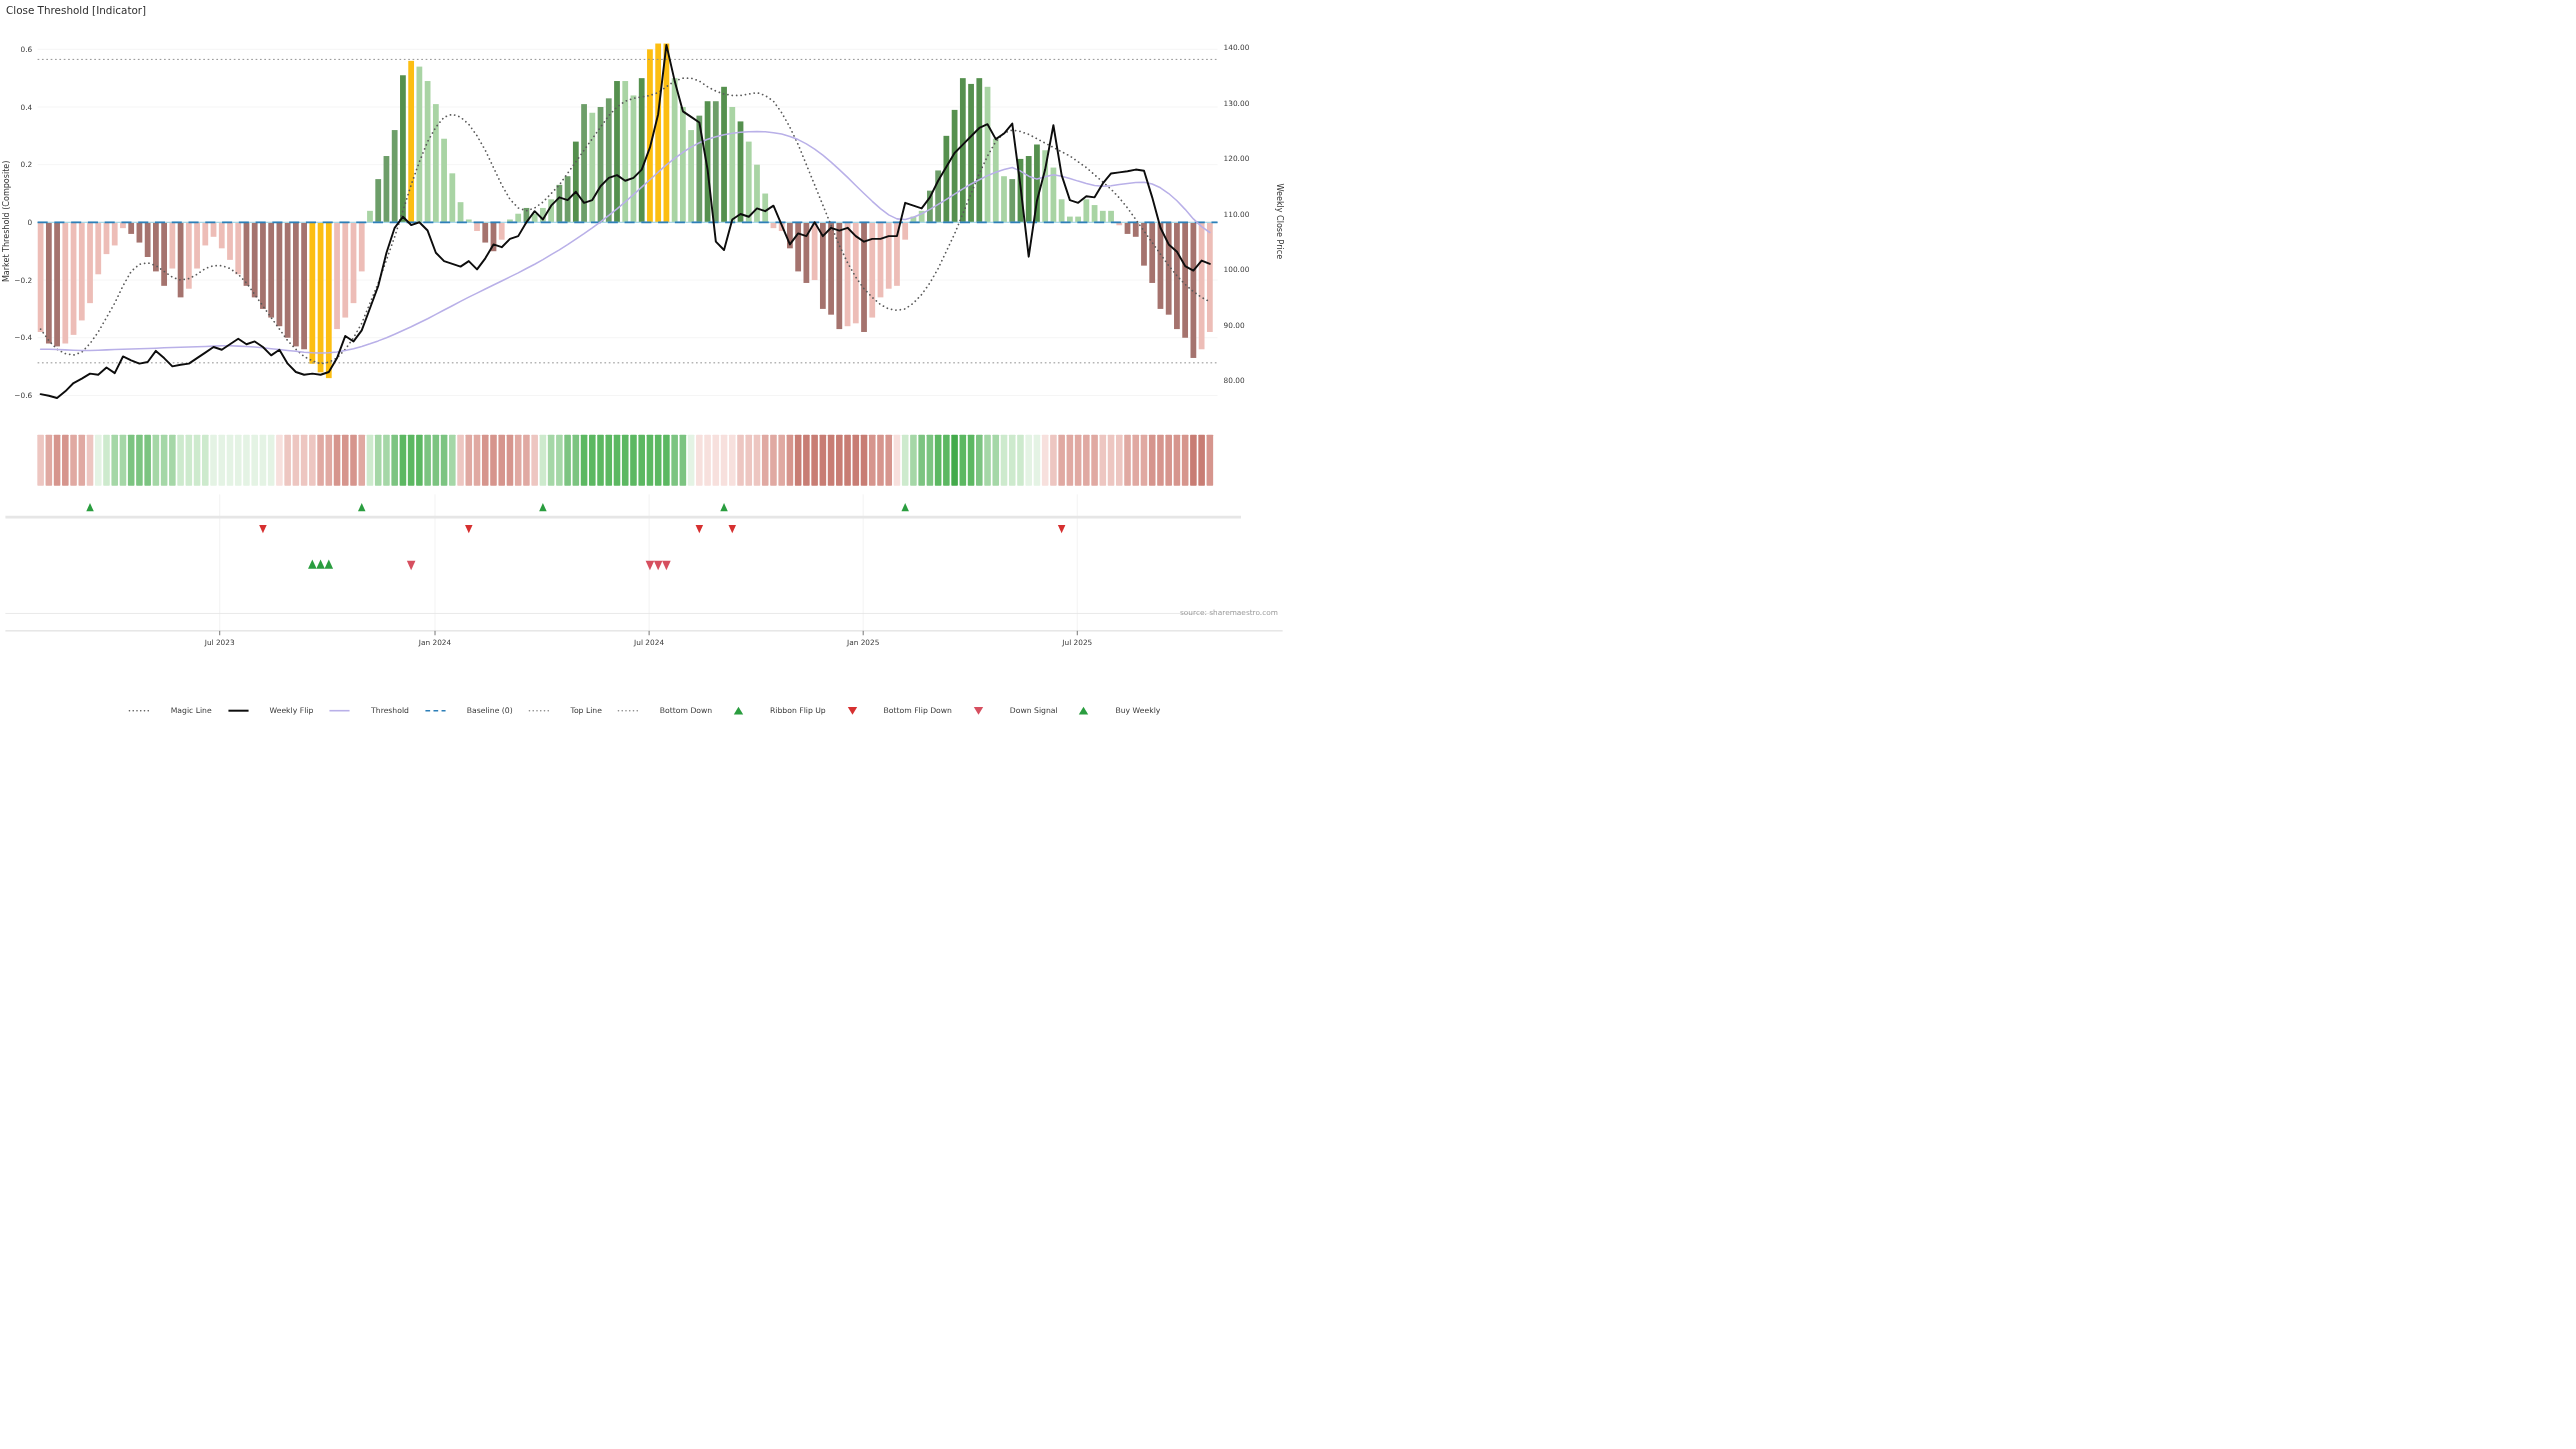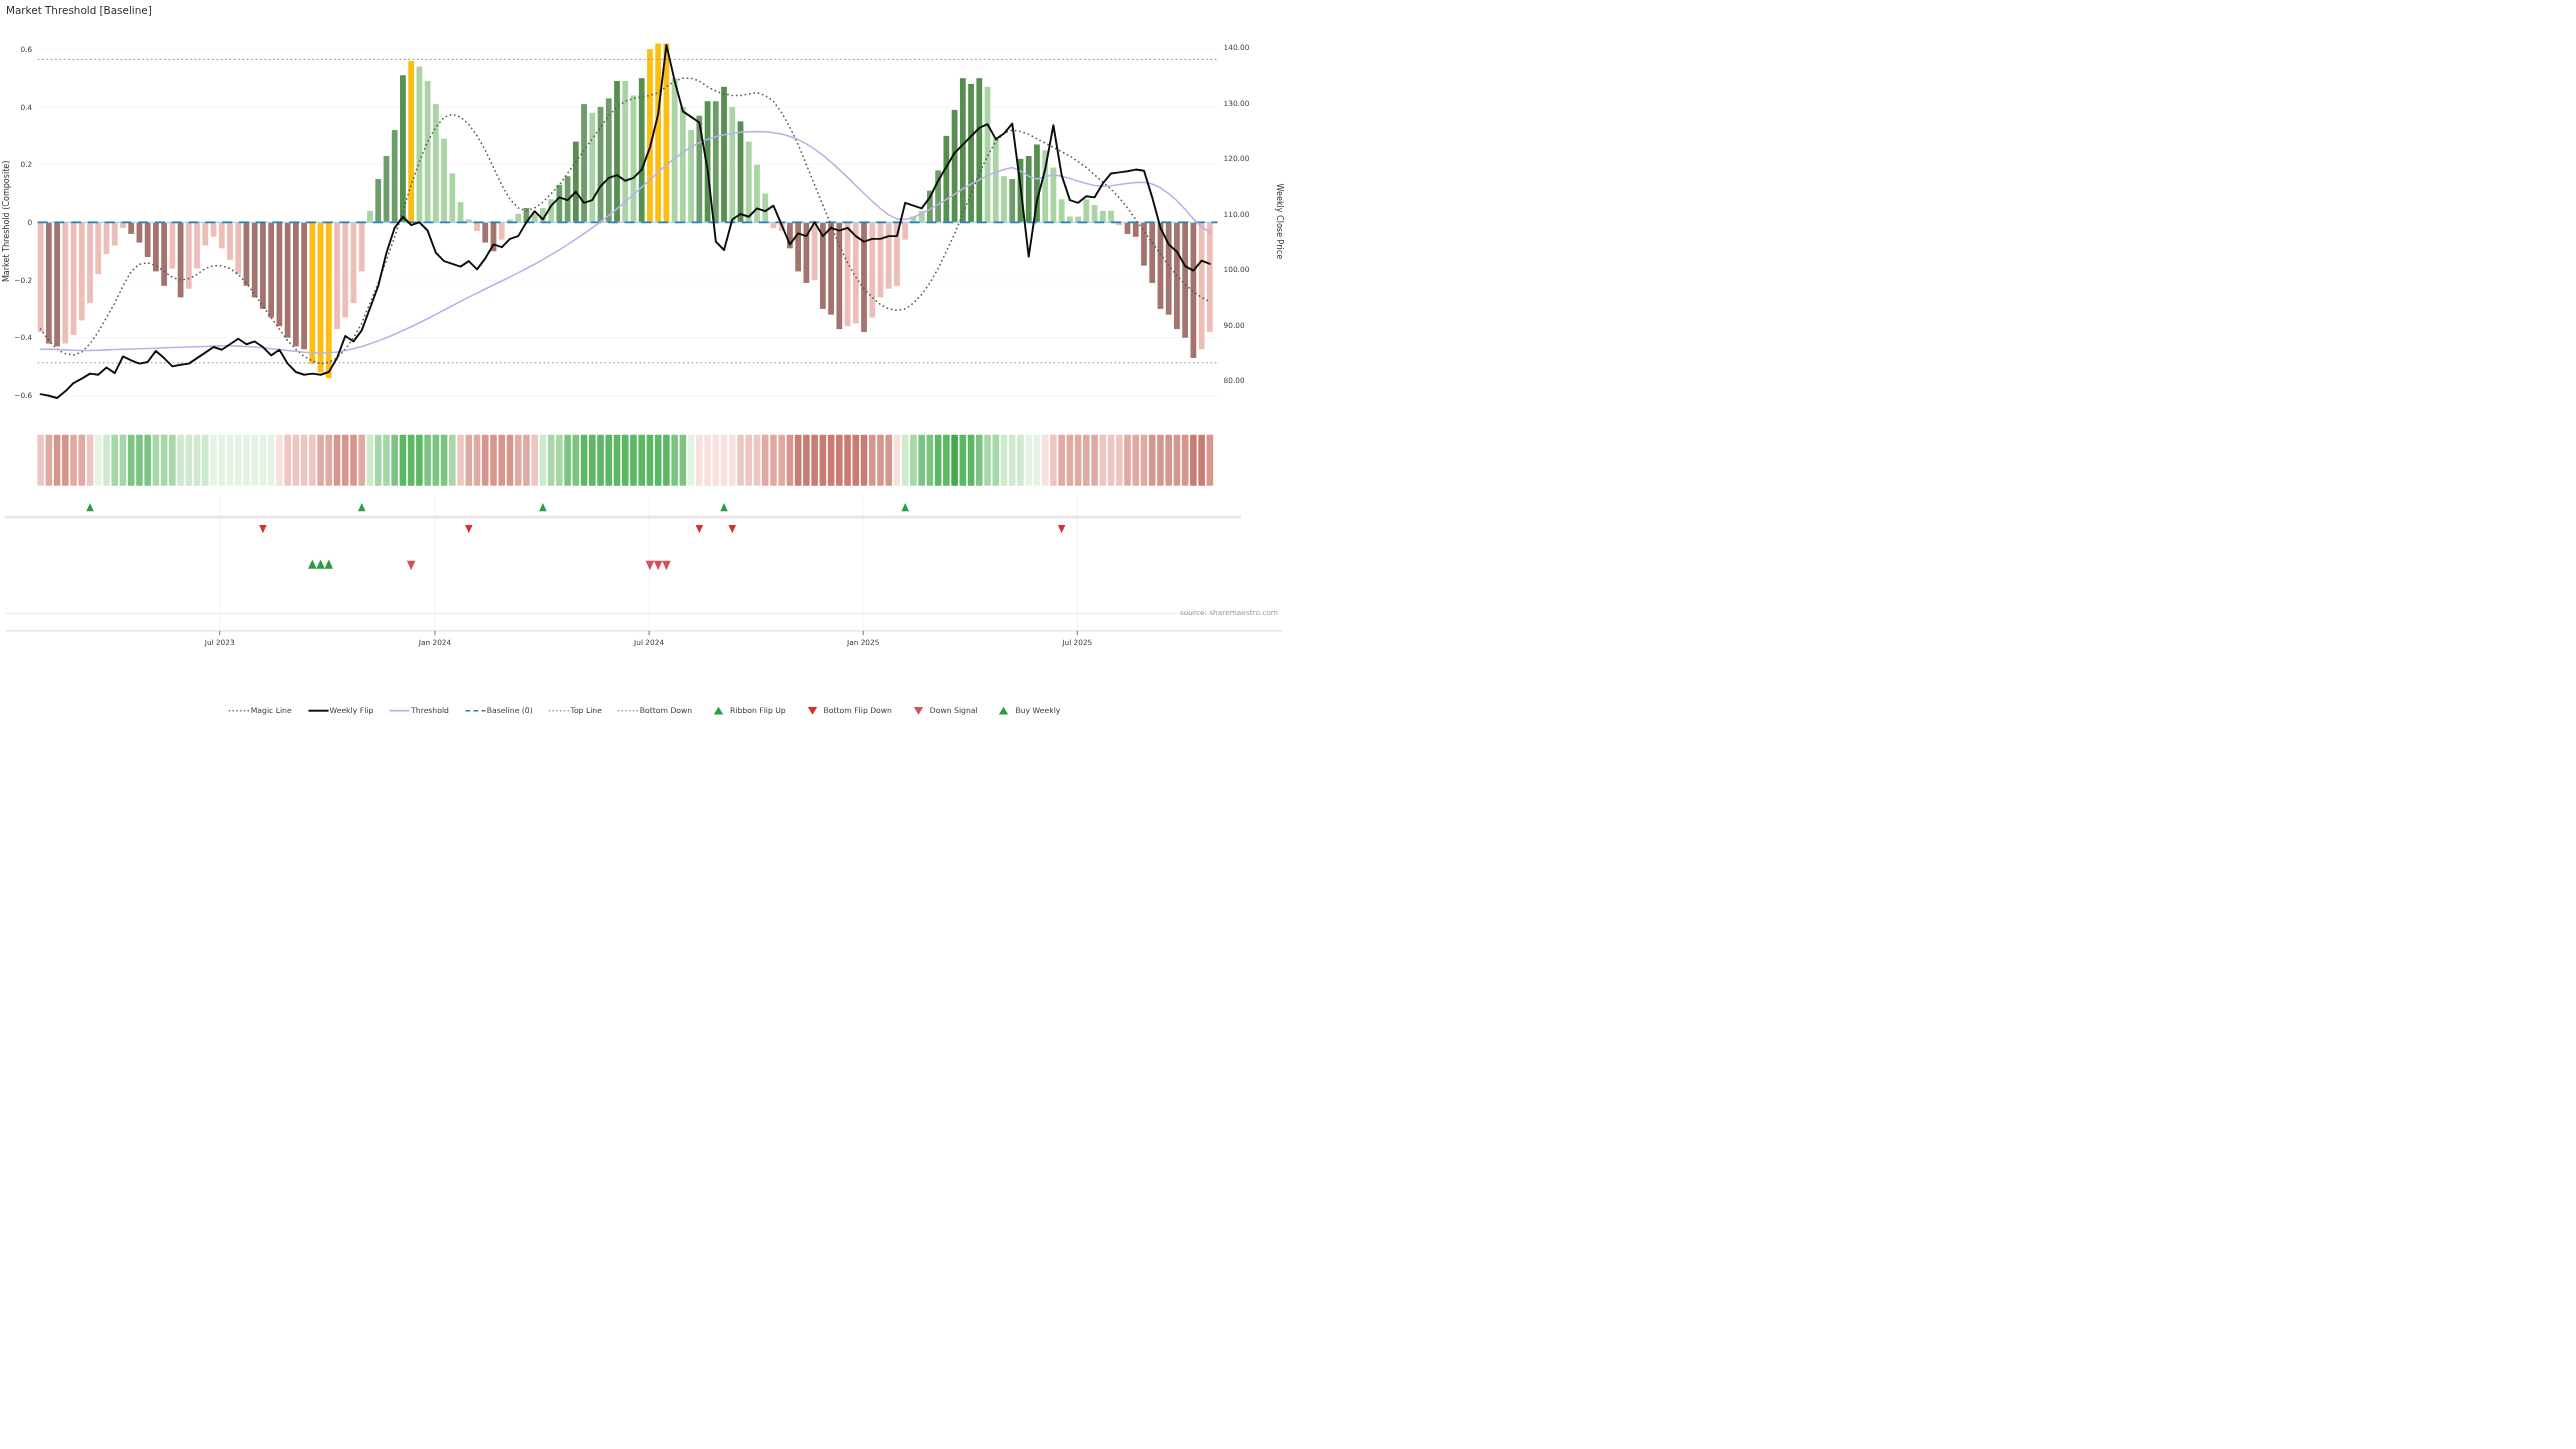--- a/index.html
+++ b/index.html
@@ -1,21 +1,21 @@
 <!DOCTYPE html>
 <html style="font-size:10.7px"><head>
 <meta charset="utf-8">
 <style>
   html,body{margin:0;padding:0;background:#fff;}
   body{width:1288px;height:725px;position:relative;font-family:"DejaVu Sans","Liberation Sans",sans-serif;color:#333;overflow:hidden;}
   #title{position:absolute;left:6px;top:4px;font-size:10.4px;color:#2f2f2f;}
   #chart-wrap{position:absolute;left:0;top:0;width:1288px;height:725px;}
   svg{display:block;}
   #legend{position:absolute;left:0;right:0;top:706px;display:flex;justify-content:center;gap:14.8px;align-items:center;font-size:7.7px;color:#3a3a3a;}
-  .lg-item{display:flex;gap:0;cursor:pointer;}
+  .lg-item{display:flex;gap:20px;cursor:pointer;}
   .lg-item svg{flex:0 0 auto;}
   text{font-family:"DejaVu Sans","Liberation Sans",sans-serif;}
 </style>
 </head>
 <body>
 
 <div id="chart-wrap">
   <svg id="plot" width="1288" height="703" viewBox="0 0 1920 1048">
     <g id="gfx">
         <line x1="56" y1="73.5" x2="1815" y2="73.5" stroke="#f1f1f1" stroke-width="1.1"></line>
@@ -367,21 +367,21 @@
         <text x="1824" y="405.6" font-size="11" fill="#3a3a3a" text-anchor="start">100.00</text>
         <text x="1824" y="488.25" font-size="11" fill="#3a3a3a" text-anchor="start">90.00</text>
         <text x="1824" y="570.9000000000001" font-size="11" fill="#3a3a3a" text-anchor="start">80.00</text>
       </g>
     <text id="ylab-left" x="14" y="330" font-size="12" fill="#333" transform="rotate(-90 14 330)" text-anchor="middle">Market Threshold (Composite)</text>
     <text id="ylab-right" x="1903" y="330" font-size="12" fill="#333" transform="rotate(90 1903 330)" text-anchor="middle">Weekly Close Price</text>
     <text id="source-note" x="1905" y="917" font-size="11" fill="#9a9a9a" text-anchor="end">source: sharemaestro.com</text>
   </svg>
 </div>
 
-<div id="title">Market Threshold [Baseline]</div>
+<div id="title">Close Threshold [Indicator]</div>
 <div id="legend">
     <div class="lg-item">
       <svg width="23" height="9.4" viewBox="0 0 34 14">
         <line x1="2" y1="7" x2="32" y2="7" stroke="#5a5a5a" stroke-width="2.4" stroke-dasharray="0.1 5.5" stroke-linecap="round"></line>
       </svg>
       <span>Magic Line</span>
     </div>
     <div class="lg-item">
       <svg width="23" height="9.4" viewBox="0 0 34 14">
         <line x1="2" y1="7" x2="32" y2="7" stroke="#0d0d0d" stroke-width="3"></line>

